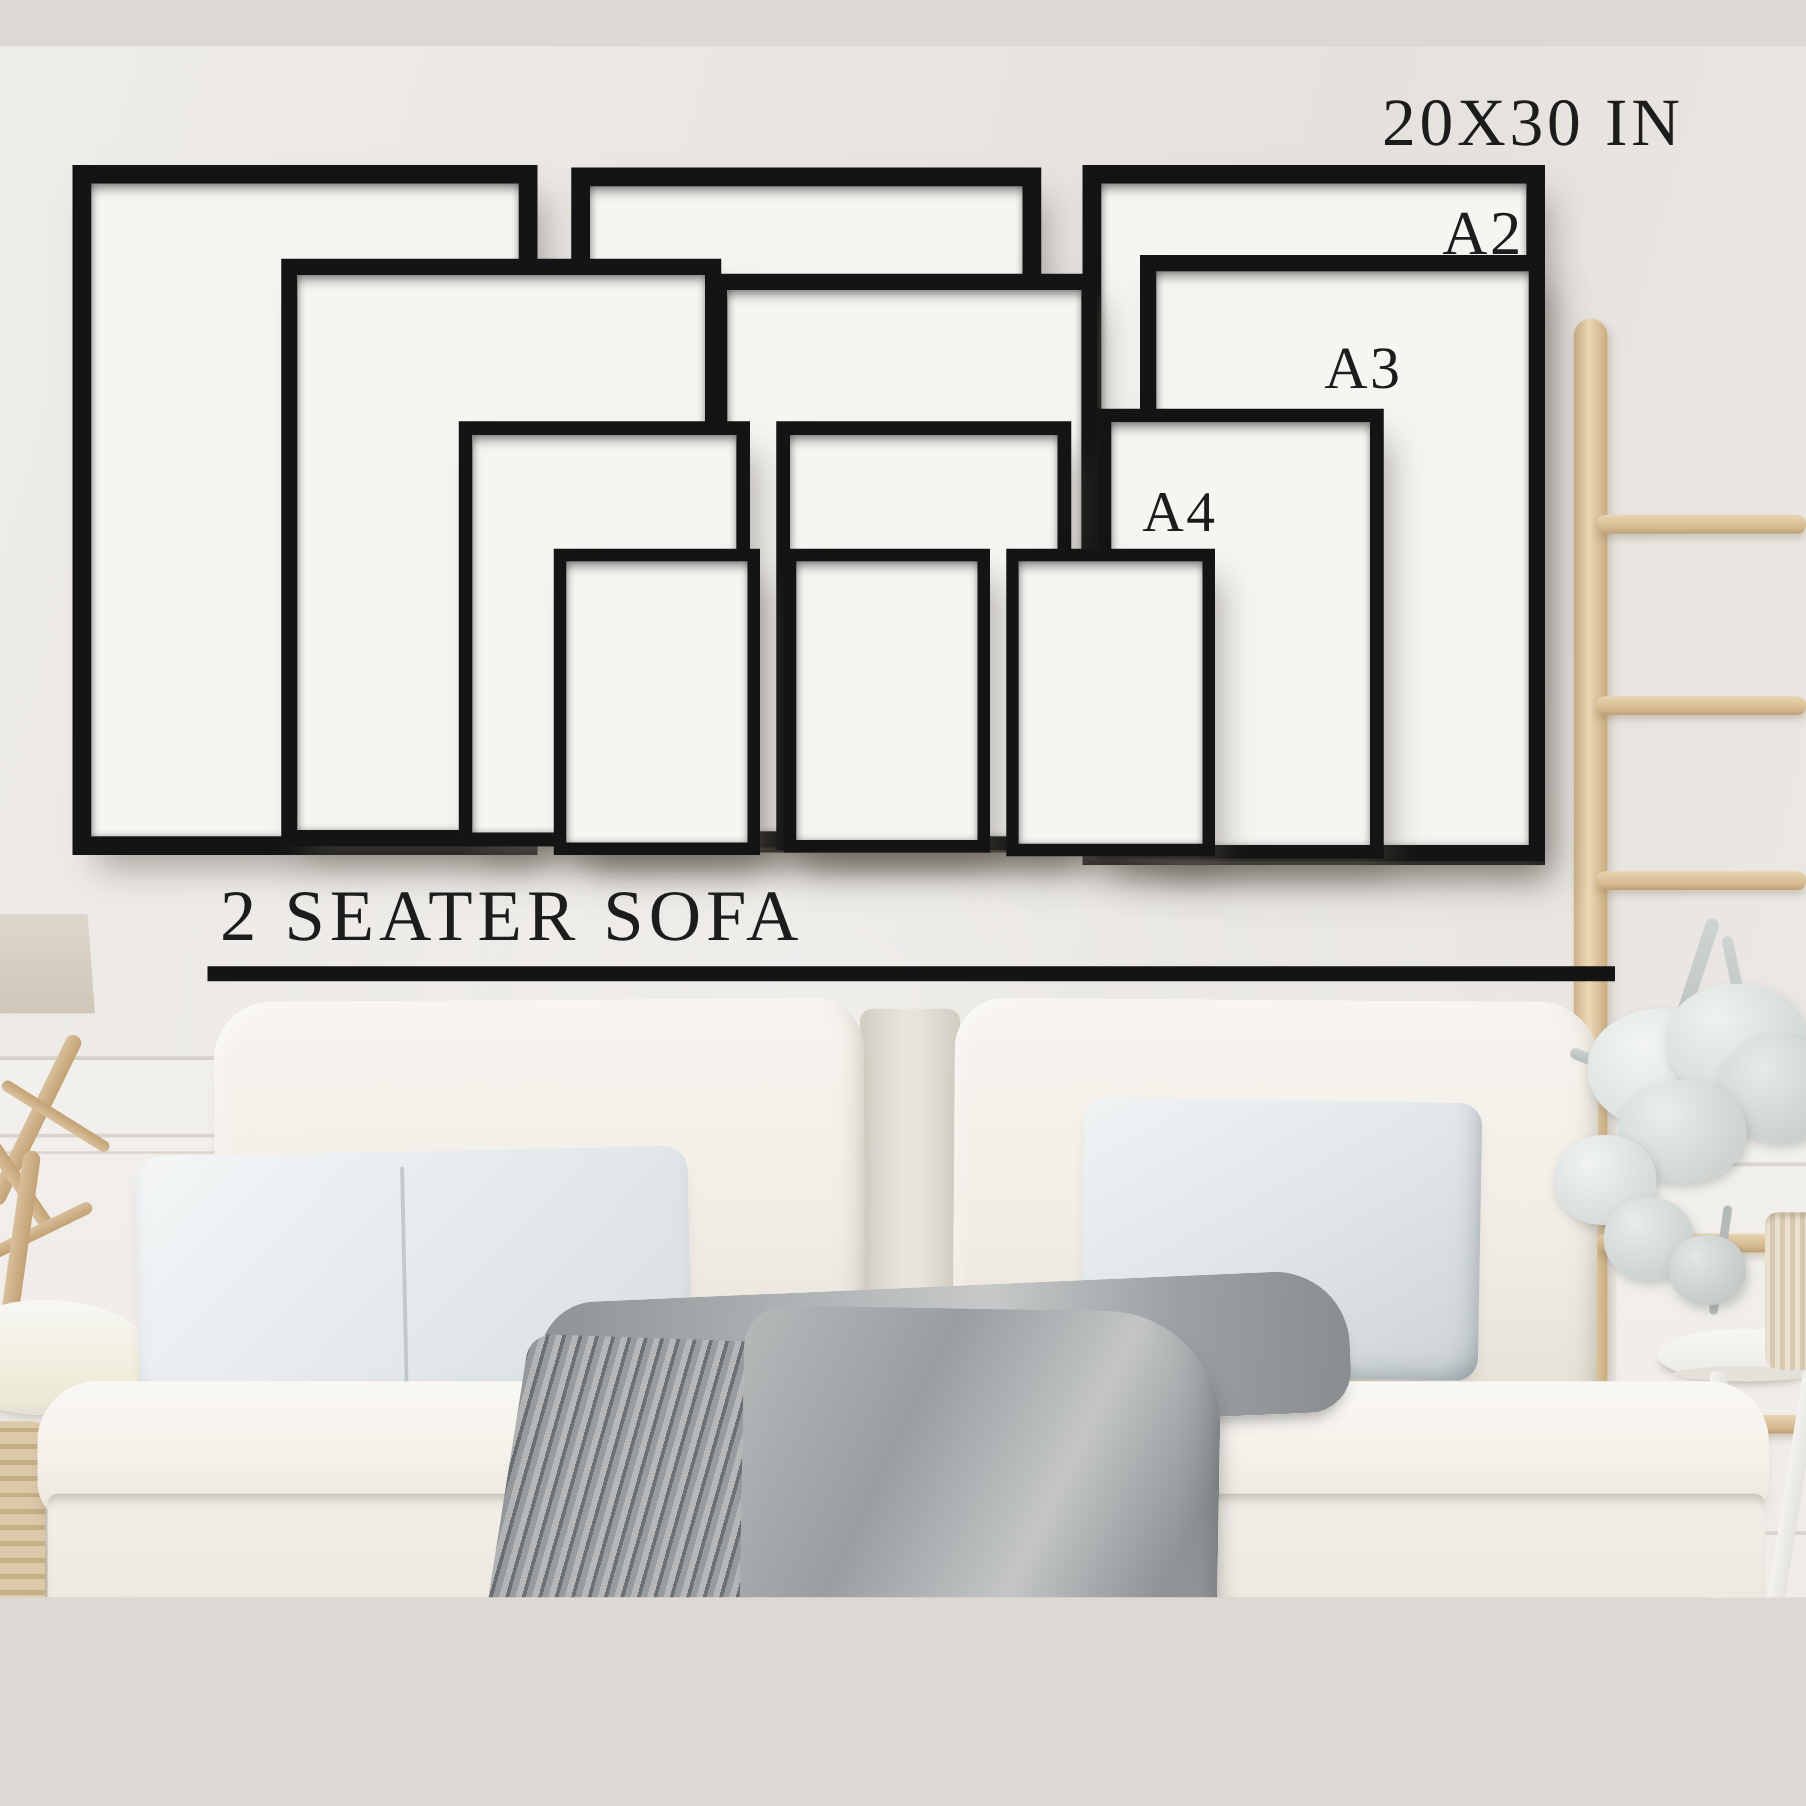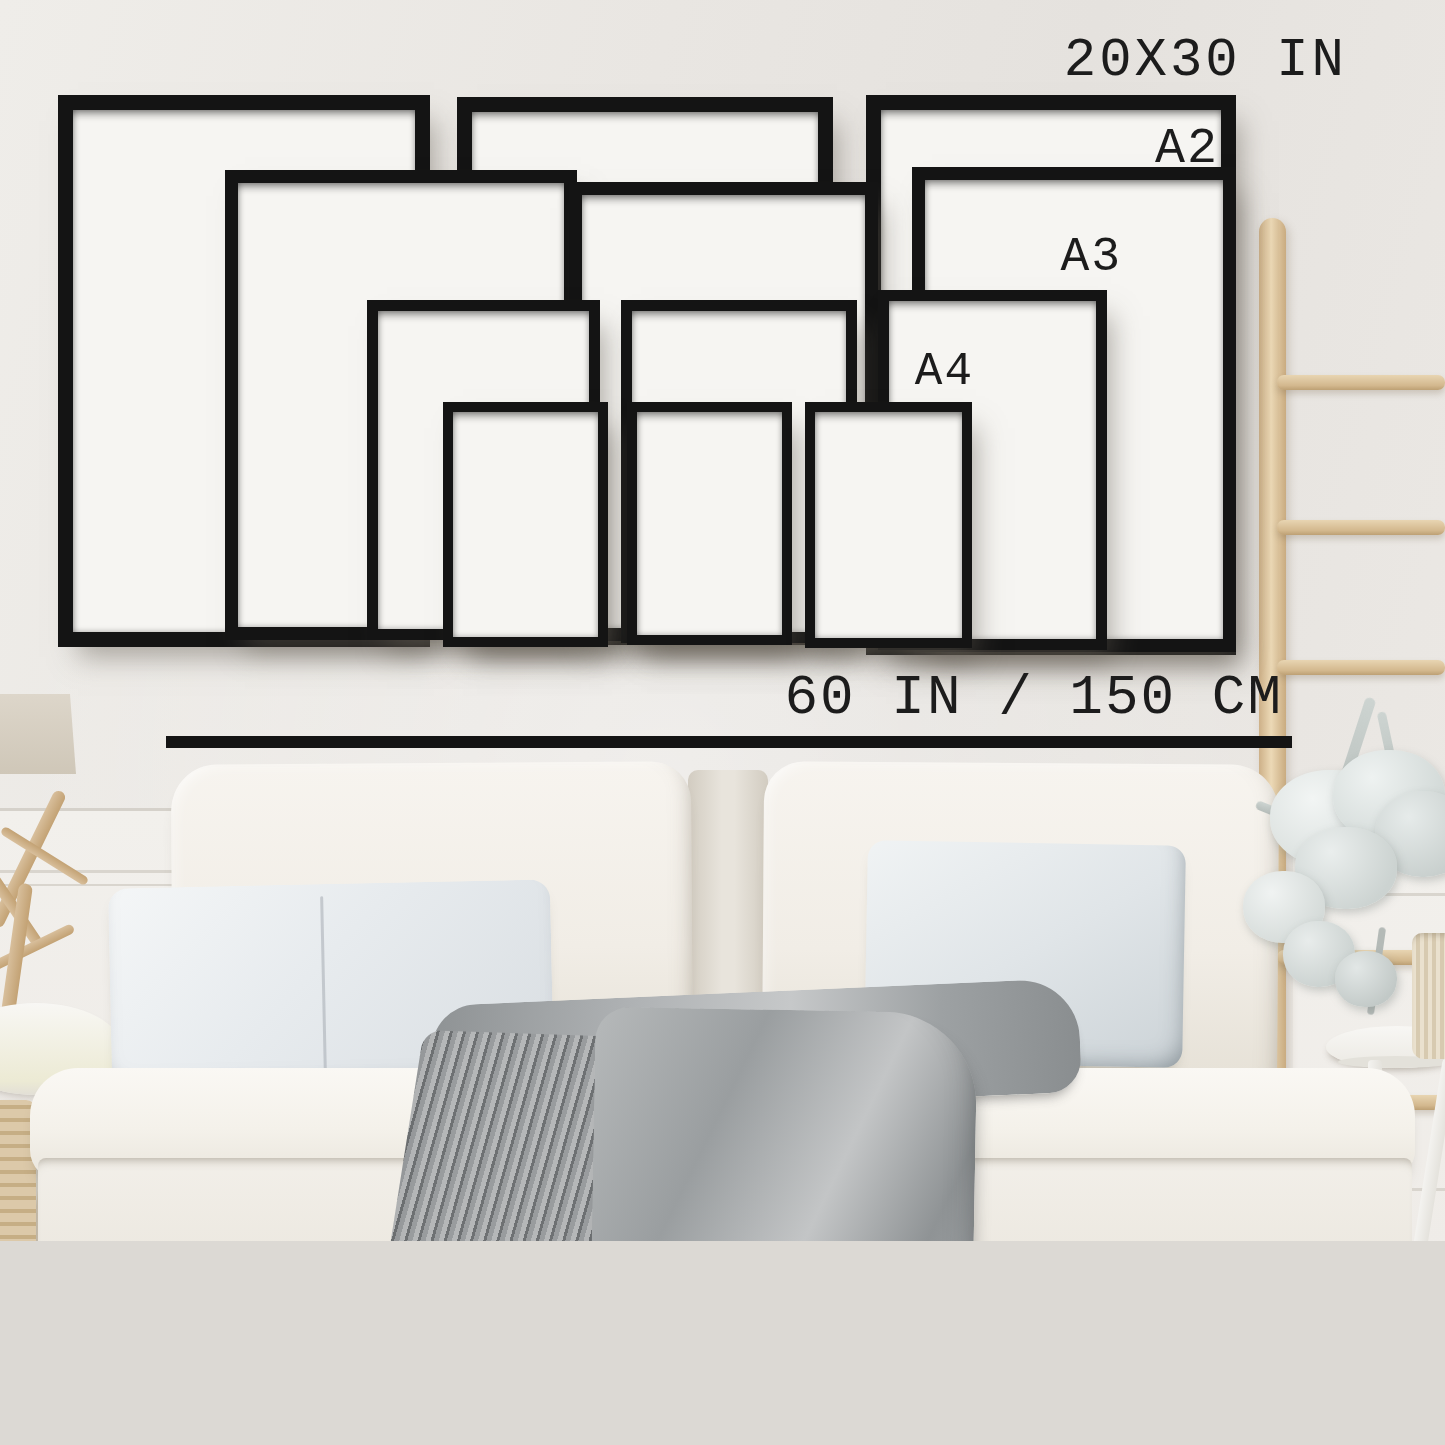--- a/index.html
+++ b/index.html
@@ -1,18 +1,18 @@
 <!DOCTYPE html>
 <html><head>
 <meta charset="utf-8">
 <style>
   html,body{margin:0;padding:0;background:#dcd9d4;}
   .stage{position:relative;width:1445px;height:1241px;overflow:hidden;
-         font-family:Liberation Mono, monospace;color:#1c1c1c;
-         background:linear-gradient(105deg,#efede9 0%,#e9e6e2 38%,#e5e2de 62%,#ece9e5 100%);}
+         font-family:Liberation Serif, serif;color:#1c1c1c;
+         background:linear-gradient(105deg,#efede9 0%,#e9e6e2 38%,#e5e2de 62%,#ece9e5 100%);margin-top:37px;}
   .st{position:absolute;}
 
   
   .wall-sheen{inset:0;background:radial-gradient(ellipse at 46% 62%,rgba(255,255,255,.35),rgba(255,255,255,0) 60%);z-index:1;}
   .wainscot{background:linear-gradient(180deg,#f2f0ec,#efece8);z-index:2;}
   .wainscot.wleft{left:0;top:808px;width:252px;height:320px;border-top:3px solid #d5d1ca;}
   .wainscot.wright{left:1293px;top:830px;width:152px;height:420px;border-top:3px solid #d5d1ca;}
   .mline{background:#d9d5ce;height:3px;z-index:2;}
   .ml1{left:0;top:870px;width:250px;} .ml2{left:0;top:884px;width:250px;height:2px;}
   .ml3{left:1293px;top:893px;width:152px;} .ml4{left:1293px;top:955px;width:152px;height:2px;}
@@ -232,21 +232,21 @@
     </div>
   <div class="frame b10 z40 fa4r">
       <div class="mat"></div>
     </div>
 
   <div class="lbl lbl-top">20X30 IN</div>
   <div class="lbl lbl-a2">A2</div>
   <div class="lbl lbl-a3">A3</div>
   <div class="lbl lbl-a4">A4</div>
 
-  <div class="lbl width-lbl">60 IN / 150 CM</div>
+  <div class="lbl sofa-lbl">2 SEATER SOFA</div>
   <div class="st measure-line"></div>
 
   <div class="st rug"></div>
   <div class="st rug-shade"></div>
   <div class="st sofa-shadow"></div>
 
   <div class="st lamp"></div>
   <div class="st drift">
     <div class="branch br1"></div>
     <div class="branch br2"></div>

